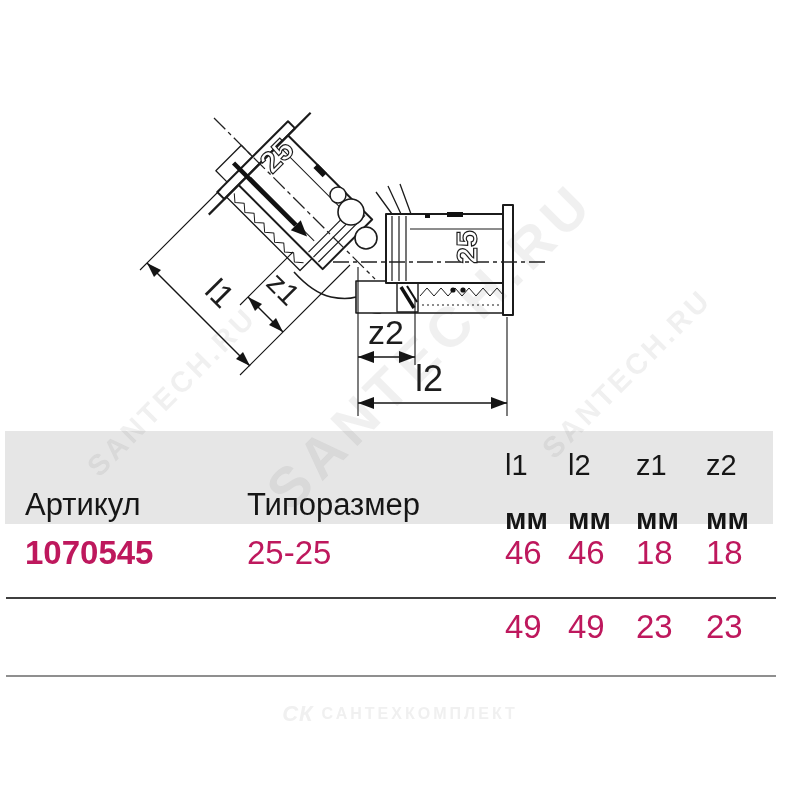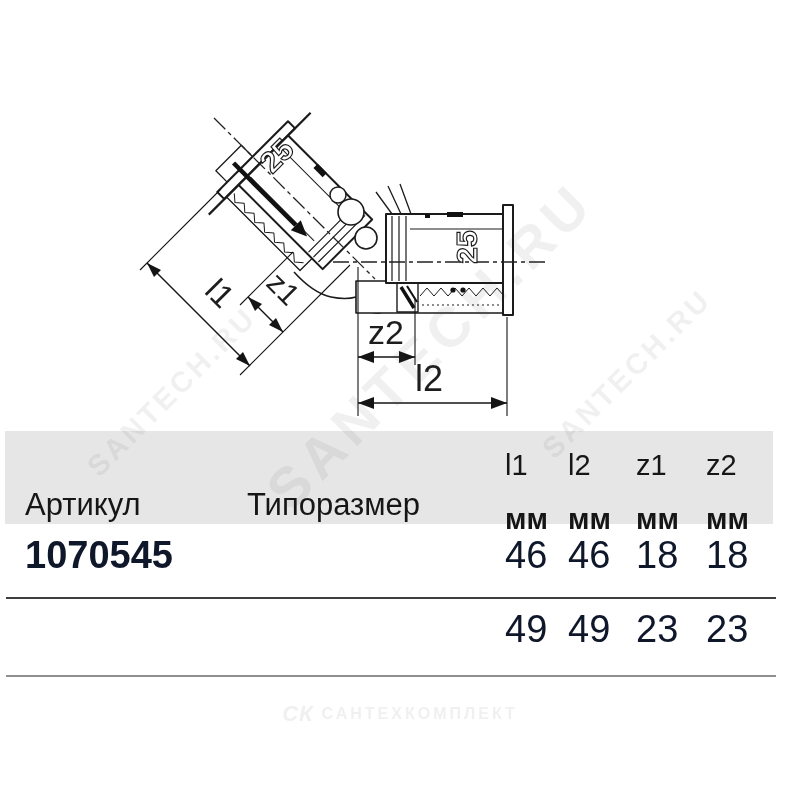--- a/index.html
+++ b/index.html
@@ -13,21 +13,21 @@
   #wm-right{left:627px;top:374px;font-size:29px;}
   
   #drawing{position:absolute;left:0;top:0;z-index:2;}
   
   .band{position:absolute;left:5px;top:431px;width:768px;height:93px;background:#e6e6e6;z-index:1;}
   .tcell{position:absolute;z-index:3;line-height:1.05;}
   .hlabel{font-size:31px;color:#161616;}
   .dimcol{position:absolute;top:450px;z-index:3;}
   .dimname,.dimunit{font-size:29px;line-height:30px;color:#161616;}
   .dimunit{margin-top:24px;font-weight:bold;}
-  .dval{font-size:38px;color:#0f172a;}
+  .dval{font-size:33px;color:#be185d;}
   .art{font-weight:bold;}
   .c-article{left:25px;}
   .c-size{left:247px;}
   .c-d0{left:505px;} .c-d1{left:568px;} .c-d2{left:636px;} .c-d3{left:706px;}
   .row1{top:536px;} .row2{top:610px;}
   .divider{position:absolute;left:6px;width:770px;height:2px;z-index:3;}
   #divider-1{top:597px;background:#3f3f3f;}
   #divider-2{top:675px;background:#8f8f8f;}
   
   #footer-logo{position:absolute;left:0;right:0;top:701px;display:flex;justify-content:center;
@@ -147,20 +147,21 @@
   <div class="dimcol c-d2">
     <div class="dimname">z1</div>
     <div class="dimunit">мм</div>
   </div>
   <div class="dimcol c-d3">
     <div class="dimname">z2</div>
     <div class="dimunit">мм</div>
   </div>
 
   <div class="tcell dval art c-article row1">1070545</div>
+  <div class="tcell dval c-size row1">25-25</div>
   <div class="tcell dval c-d0 row1">46</div>
   <div class="tcell dval c-d1 row1">46</div>
   <div class="tcell dval c-d2 row1">18</div>
   <div class="tcell dval c-d3 row1">18</div>
 
   <div class="divider" id="divider-1"></div>
 
   <div class="tcell dval c-d0 row2">49</div>
   <div class="tcell dval c-d1 row2">49</div>
   <div class="tcell dval c-d2 row2">23</div>

